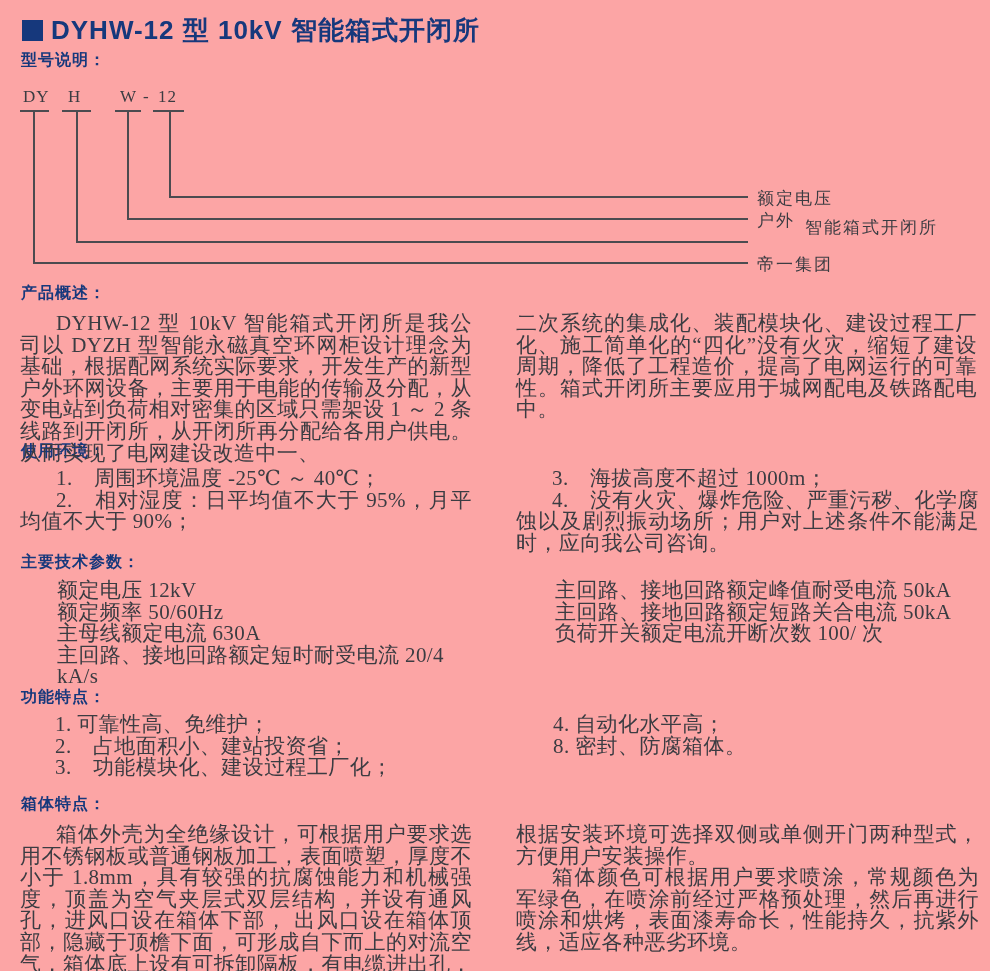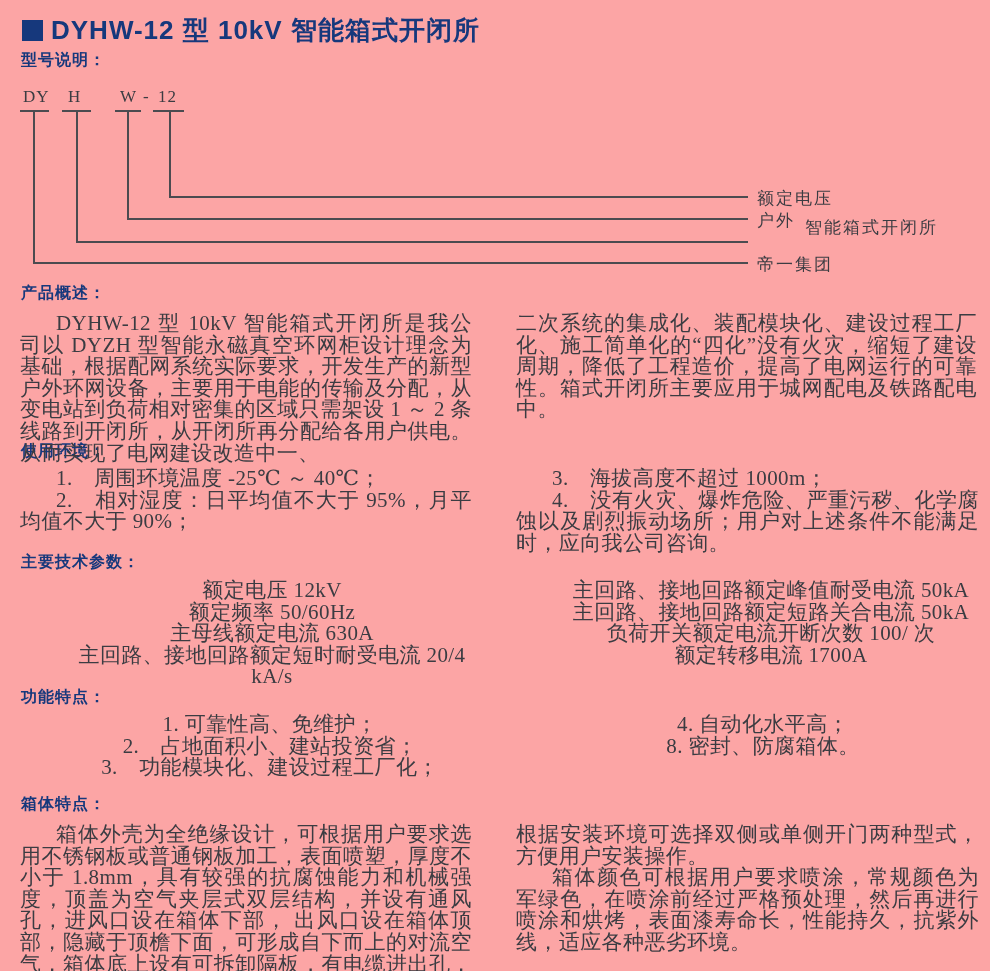--- a/index.html
+++ b/index.html
@@ -31,21 +31,21 @@
   .diagram { position:absolute; top:0; left:0; width:990px; height:290px;padding-left:12px; }
   .d-code { position:absolute; top:87px; font-size:17px; letter-spacing:1px; color:#3b3c42; }
   .d-underline { position:absolute; top:110px; height:2px; background:#4b4b50; }
   .d-vline { position:absolute; width:2px; background:#4b4b50; top:112px; }
   .d-hline { position:absolute; height:2px; background:#4b4b50; }
   .d-label { position:absolute; left:757px; font-size:17px; letter-spacing:2px; color:#3b3c42; white-space:nowrap; }
   
   .col { position:absolute; font-size:21px; line-height:21.6px; text-align:justify; letter-spacing:0.4px; }
   .col p { margin:0; }
   .ind { text-indent:36px; }
-  .list { text-align:center; }
+  .list { text-align:left; }
   #overview-l { top:313px; left:20px;  width:452px; }
   #overview-r { top:313px; left:516px; width:461px; }
   #env-l      { top:468px; left:20px;  width:452px; }
   #env-r      { top:468px; left:516px; width:463px; }
   #params-l   { top:580px; left:57px;  width:430px; }
   #params-r   { top:580px; left:555px; width:432px; }
   #features-l { top:714px; left:55px;  width:430px; }
   #features-r { top:714px; left:553px; width:420px; }
   #box-l      { top:824px; left:20px;  width:452px; }
   #box-r      { top:824px; left:516px; width:463px; }
@@ -114,21 +114,20 @@
   <div class="col list" id="params-l">
     <p>额定电压 12kV</p>
     <p>额定频率 50/60Hz</p>
     <p>主母线额定电流 630A</p>
     <p>主回路、接地回路额定短时耐受电流 20/4  kA/s</p>
   </div>
   <div class="col list" id="params-r">
     <p>主回路、接地回路额定峰值耐受电流 50kA</p>
     <p>主回路、接地回路额定短路关合电流  50kA</p>
     <p>负荷开关额定电流开断次数 100/ 次</p>
-    <p>额定转移电流 1700A</p>
   </div>
 
   <div class="col list" id="features-l">
     <p>1. 可靠性高、免维护；</p>
     <p>2.　占地面积小、建站投资省；</p>
     <p>3.　功能模块化、建设过程工厂化；</p>
   </div>
   <div class="col list" id="features-r">
     <p>4. 自动化水平高；</p>
     <p>8. 密封、防腐箱体。</p>

